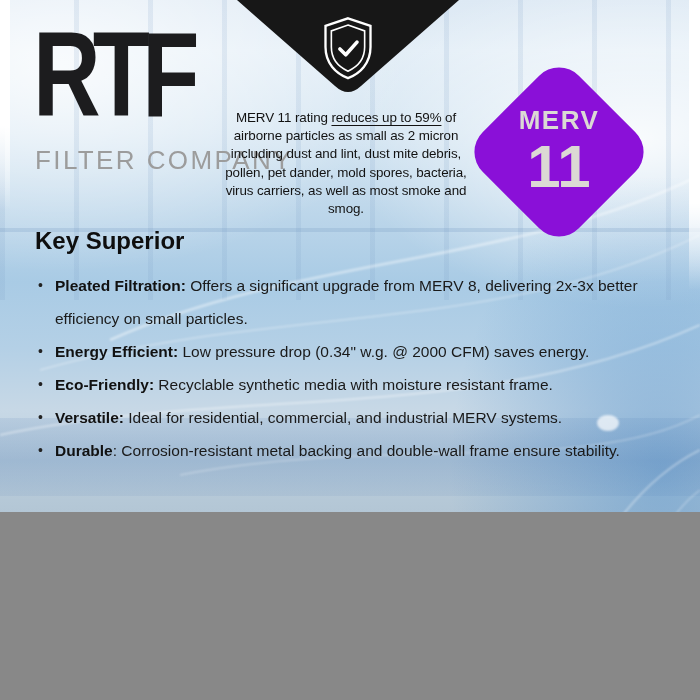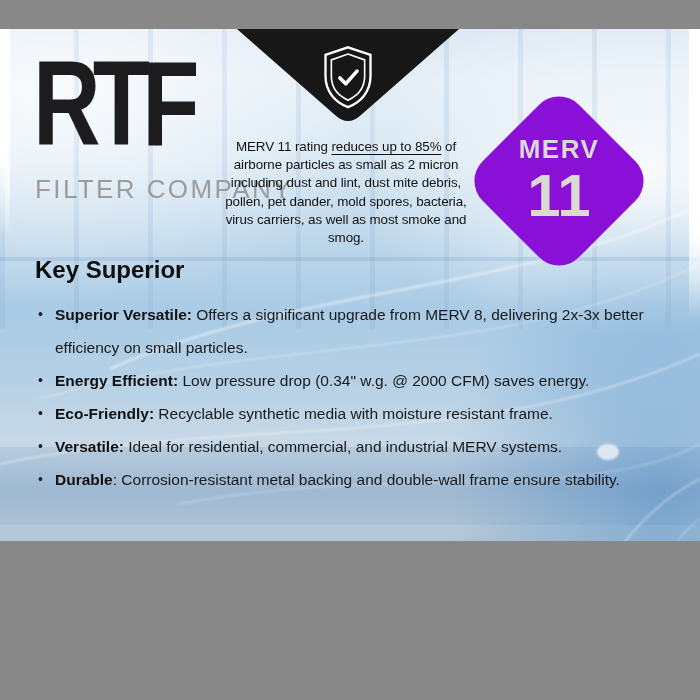--- a/index.html
+++ b/index.html
@@ -5,21 +5,20 @@
   html,body{margin:0;padding:0;background:#888;}
   .canvas{
     position:relative;width:700px;height:512px;overflow:hidden;
     font-family:"Liberation Sans","DejaVu Sans",sans-serif;
     background:
       radial-gradient(ellipse 300px 420px at 660px 470px, rgba(90,150,205,0.55), rgba(90,150,205,0) 70%),
       radial-gradient(ellipse 420px 240px at 640px 140px, rgba(255,255,255,0.85), rgba(255,255,255,0) 70%),
       radial-gradient(ellipse 480px 280px at 60px 70px, rgba(255,255,255,0.8), rgba(255,255,255,0) 72%),
       radial-gradient(ellipse 500px 200px at 350px 690px, rgba(160,185,205,0.5), rgba(160,185,205,0) 75%),
       linear-gradient(180deg,#dde9f4 0%,#e3eef7 10%,#d4e5f2 26%,#bcd6ea 42%,#a9cbe5 55%,#b4d0e6 68%,#c7d8e6 80%,#bccfdd 90%,#b3c6d5 100%);
-    margin-top: 29px;
   }
   .bg-windows{position:absolute;left:0;top:0;width:700px;height:300px;opacity:.55;
     background:repeating-linear-gradient(90deg, rgba(120,155,195,0.28) 0 5px, rgba(255,255,255,0) 5px 74px);}
   .bg-sill{position:absolute;left:0;top:228px;width:700px;height:4px;background:rgba(120,155,195,0.25);}
   .bg-band{position:absolute;left:0;top:418px;width:700px;height:78px;
     background:linear-gradient(180deg, rgba(55,105,170,0.10), rgba(55,105,170,0.22) 55%, rgba(55,105,170,0.08));}
   .bg-lightband{position:absolute;left:0;top:552px;width:700px;height:48px;
     background:linear-gradient(180deg, rgba(235,243,248,0.0), rgba(235,243,248,0.65) 50%, rgba(235,243,248,0.0));}
   .edge-left{position:absolute;left:0;top:0;width:10px;height:210px;
     background:linear-gradient(180deg,#ffffff 60%, rgba(255,255,255,0));}
@@ -98,32 +97,32 @@
     <path d="M30 3 L55 11.5 V35 C55 53 43.5 64.5 30 69.5 C16.5 64.5 5 53 5 35 V11.5 Z" fill="none" stroke="#ffffff" stroke-width="2.6"></path>
     <path d="M30 10.5 L48.5 17 V35 C48.5 49 39.5 57.5 30 61.8 C20.5 57.5 11.5 49 11.5 35 V17 Z" fill="none" stroke="#ffffff" stroke-width="1.8"></path>
     <path d="M21 37 L27.5 43.5 L40 29.5" fill="none" stroke="#ffffff" stroke-width="4" stroke-linecap="round" stroke-linejoin="round"></path>
   </svg>
 
   <div class="logo">
     <div class="logo-text">RTF</div>
     <div class="logo-sub">FILTER COMPANY</div>
   </div>
 
-  <div class="intro"><span>MERV 11 rating </span><u>reduces up to 85%</u><span> of airborne particles as small as 2 micron including dust and lint, dust mite debris, pollen, pet dander, mold spores, bacteria, virus carriers, as well as most smoke and smog.</span></div>
+  <div class="intro"><span>MERV 11 rating </span><u>reduces up to 59%</u><span> of airborne particles as small as 2 micron including dust and lint, dust mite debris, pollen, pet dander, mold spores, bacteria, virus carriers, as well as most smoke and smog.</span></div>
 
   <div class="diamond">
     <div class="diamond-inner">
       <div class="diamond-label">MERV</div>
       <div class="diamond-value">11</div>
     </div>
   </div>
 
   <div class="benefits-heading">Key Superior</div>
   <ul class="benefits-list">
-    <li><span class="benefit-label">Superior Versatile:</span><span> Offers a significant upgrade from MERV 8, delivering 2x-3x better efficiency on small particles.</span></li>
+    <li><span class="benefit-label">Pleated Filtration:</span><span> Offers a significant upgrade from MERV 8, delivering 2x-3x better efficiency on small particles.</span></li>
     <li><span class="benefit-label">Energy Efficient:</span><span> Low pressure drop (0.34" w.g. @ 2000 CFM) saves energy.</span></li>
     <li><span class="benefit-label">Eco-Friendly:</span><span> Recyclable synthetic media with moisture resistant frame.</span></li>
     <li><span class="benefit-label">Versatile:</span><span> Ideal for residential, commercial, and industrial MERV systems.</span></li>
     <li><span class="benefit-label">Durable</span><span>: Corrosion-resistant metal backing and double-wall frame ensure stability.</span></li>
   </ul>
 
   <svg class="bottom-ribbon" width="240" height="104" viewBox="0 0 240 104">
     <path d="M0 104 L94 22 Q120 -3 146 22 L240 104 Z" fill="#171717"></path>
   </svg>
   <div class="stars">

